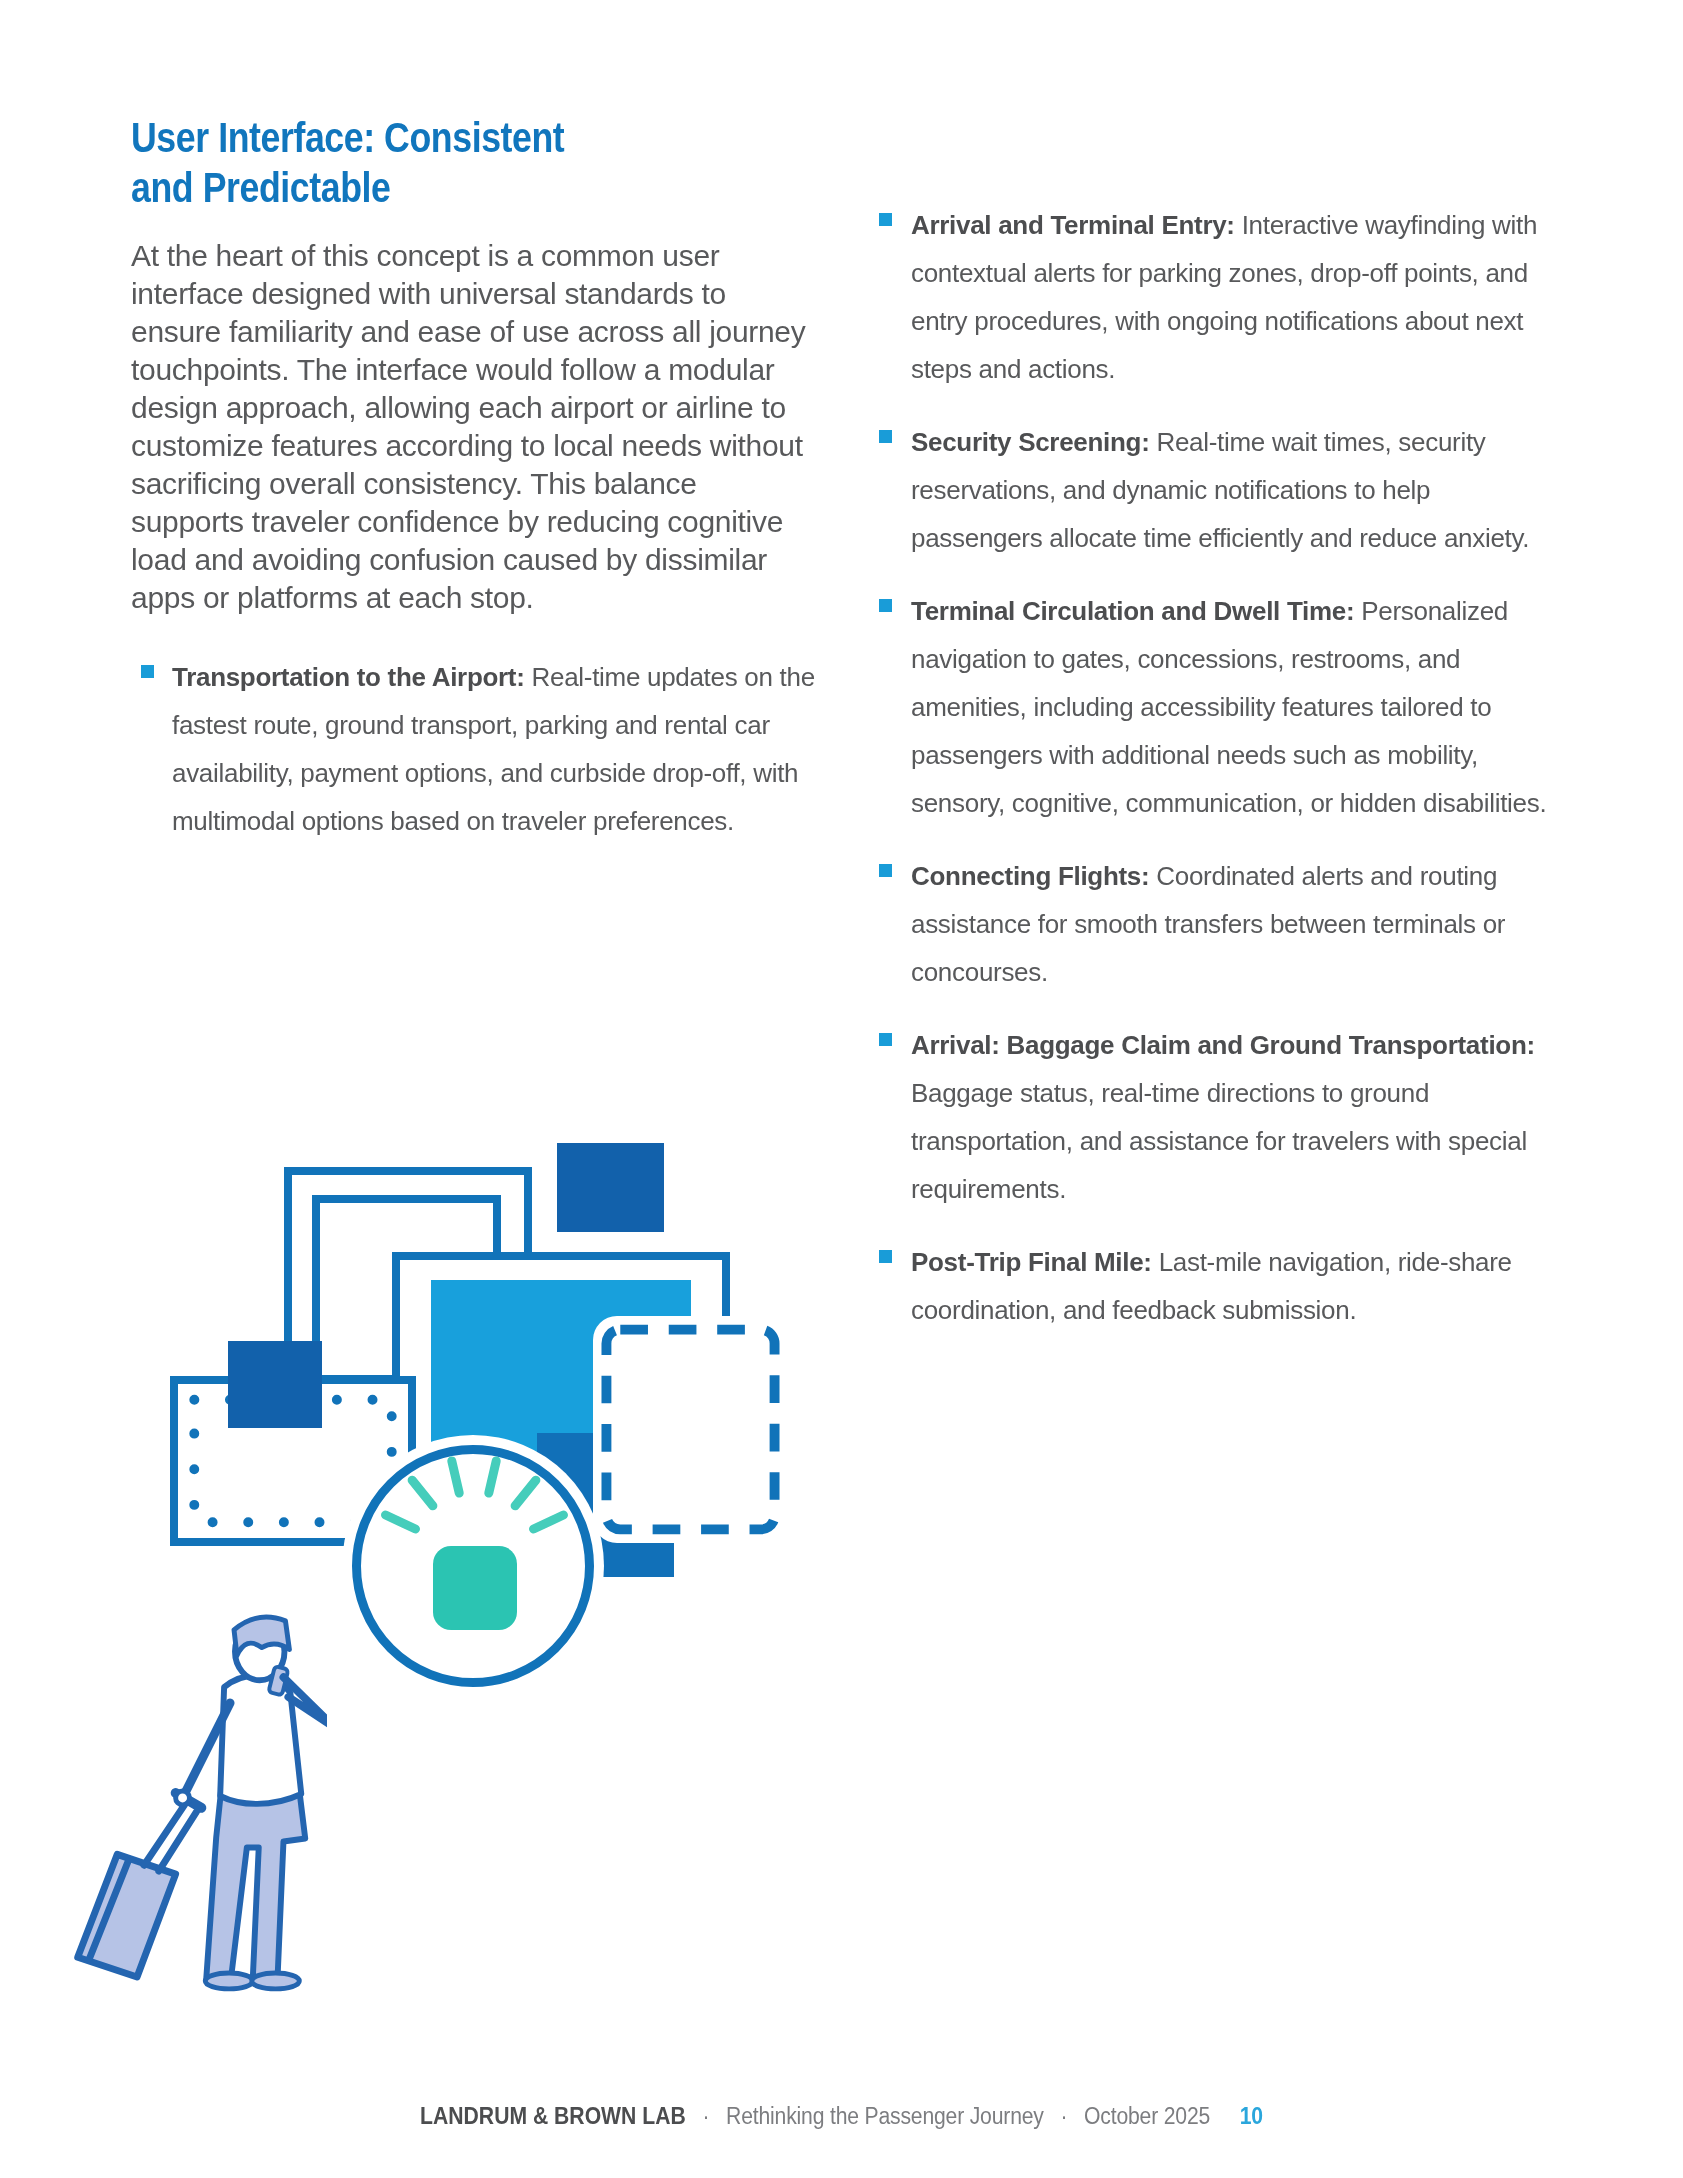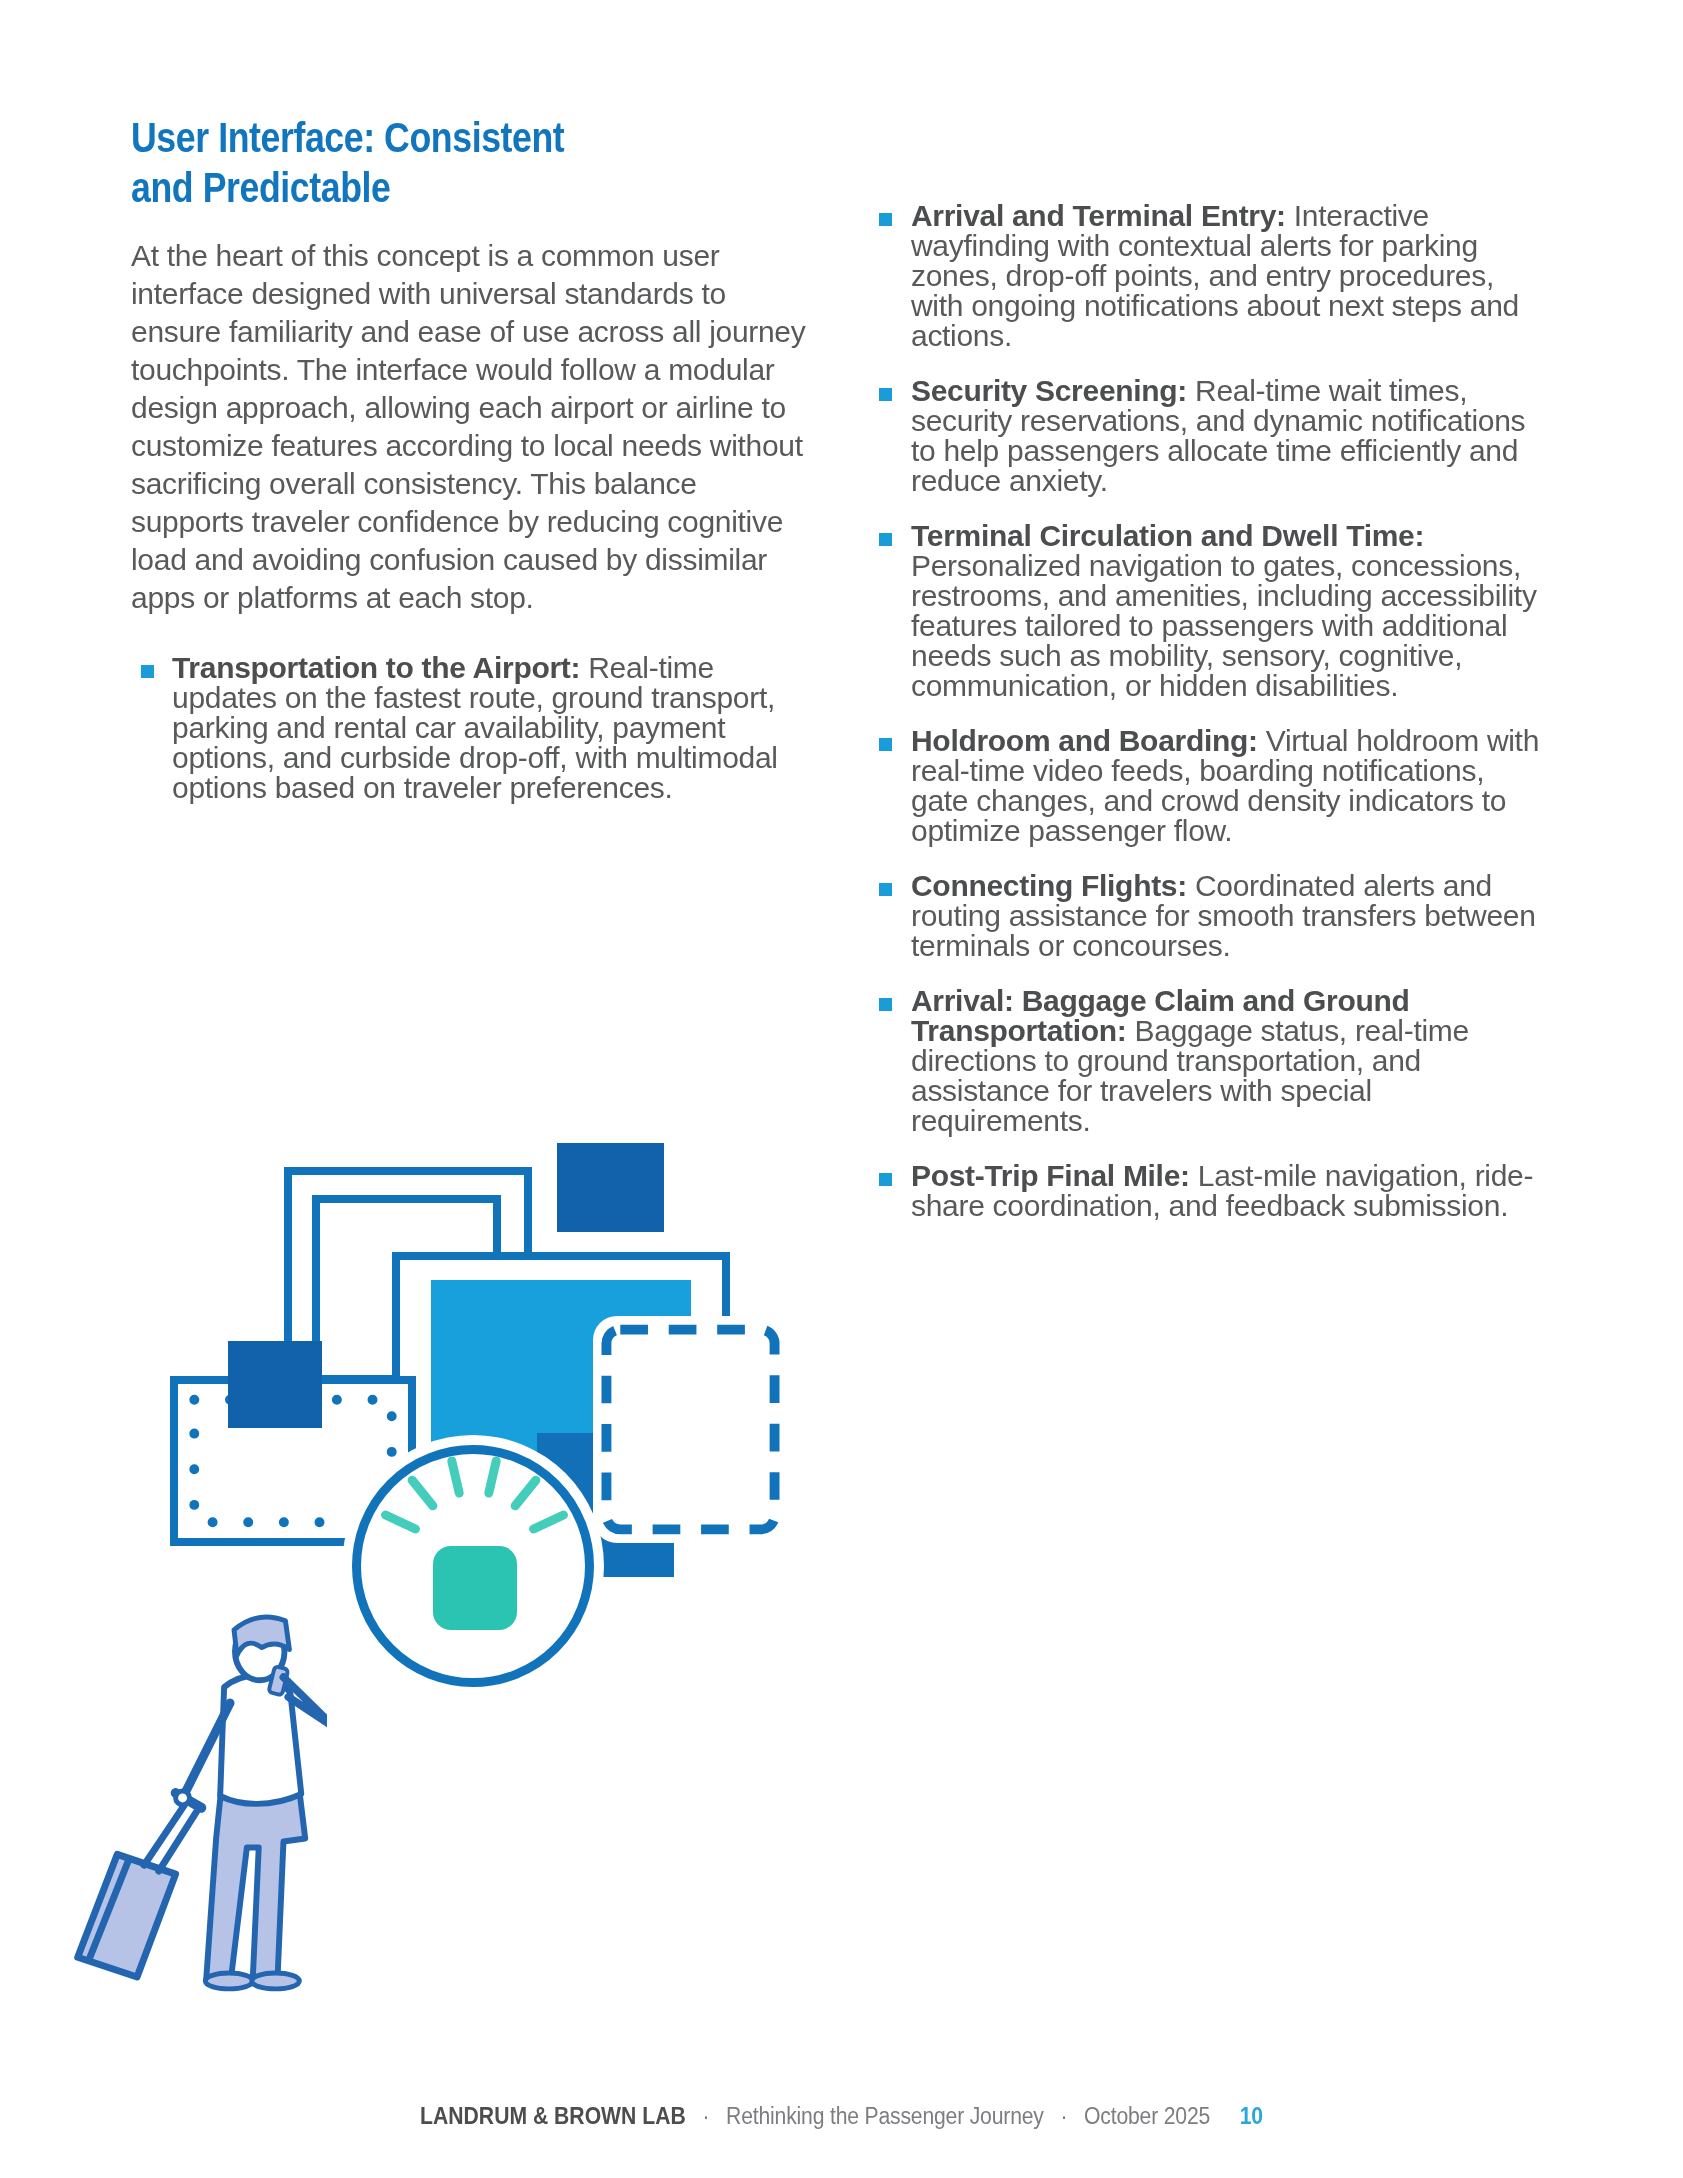--- a/index.html
+++ b/index.html
@@ -29,21 +29,21 @@
   p.body-par.first{margin-top:24px;}
   .bullets{margin-top:36px;}
   .bullet{display:flex;align-items:flex-start;margin:0 0 26px;}
   .col-right .bullet{margin-bottom:25px;}
   .marker{
     flex:none;width:13px;height:13px;background:var(--bullet_blue);
     margin:12px 0 0 10px;
   }
   .col-right .marker{margin-left:0;}
   .btext{
-    margin:0 0 0 18px;font-size:30px;line-height:30px;letter-spacing:-0.3px;
+    margin:0 0 0 18px;font-size:26px;line-height:48px;letter-spacing:-0.3px;
     color:var(--body_gray);
   }
   .col-right .btext{margin-left:19px;}
   .btext .b{font-weight:bold;color:var(--bold_gray);}
   
   .illus{position:absolute;left:0;top:0;width:1683px;height:2178px;pointer-events:none;}
   .illus .abs{position:absolute;box-sizing:border-box;}
   .sqA{left:284px;top:1167px;width:248px;height:248px;border:8px solid var(--outline_blue);background:#fff;}
   .sqB{left:312px;top:1195px;width:189px;height:188px;border:8px solid var(--outline_blue);background:#fff;}
   .sqC{left:392px;top:1252px;width:338px;height:267px;border:8px solid var(--outline_blue);background:#fff;}
@@ -110,24 +110,20 @@
       <div class="bullet">
         <span class="marker"></span>
         <p class="btext"><span class="b">Security Screening:</span><span> Real-time wait times, security reservations, and dynamic notifications to help passengers allocate time efficiently and reduce anxiety.</span></p>
       </div>
       <div class="bullet">
         <span class="marker"></span>
         <p class="btext"><span class="b">Terminal Circulation and Dwell Time:</span><span> Personalized navigation to gates, concessions, restrooms, and amenities, including accessibility features tailored to passengers with additional needs such as mobility, sensory, cognitive, communication, or hidden disabilities.</span></p>
       </div>
       <div class="bullet">
         <span class="marker"></span>
-        <p class="btext"><span class="b">Holdroom and Boarding:</span><span> Virtual holdroom with real-time video feeds, boarding notifications, gate changes, and crowd density indicators to optimize passenger flow.</span></p>
-      </div>
-      <div class="bullet">
-        <span class="marker"></span>
         <p class="btext"><span class="b">Connecting Flights:</span><span> Coordinated alerts and routing assistance for smooth transfers between terminals or concourses.</span></p>
       </div>
       <div class="bullet">
         <span class="marker"></span>
         <p class="btext"><span class="b">Arrival: Baggage Claim and Ground Transportation:</span><span> Baggage status, real-time directions to ground transportation, and assistance for travelers with special requirements.</span></p>
       </div>
       <div class="bullet">
         <span class="marker"></span>
         <p class="btext"><span class="b">Post-Trip Final Mile:</span><span> Last-mile navigation, ride-share coordination, and feedback submission.</span></p>
       </div>

